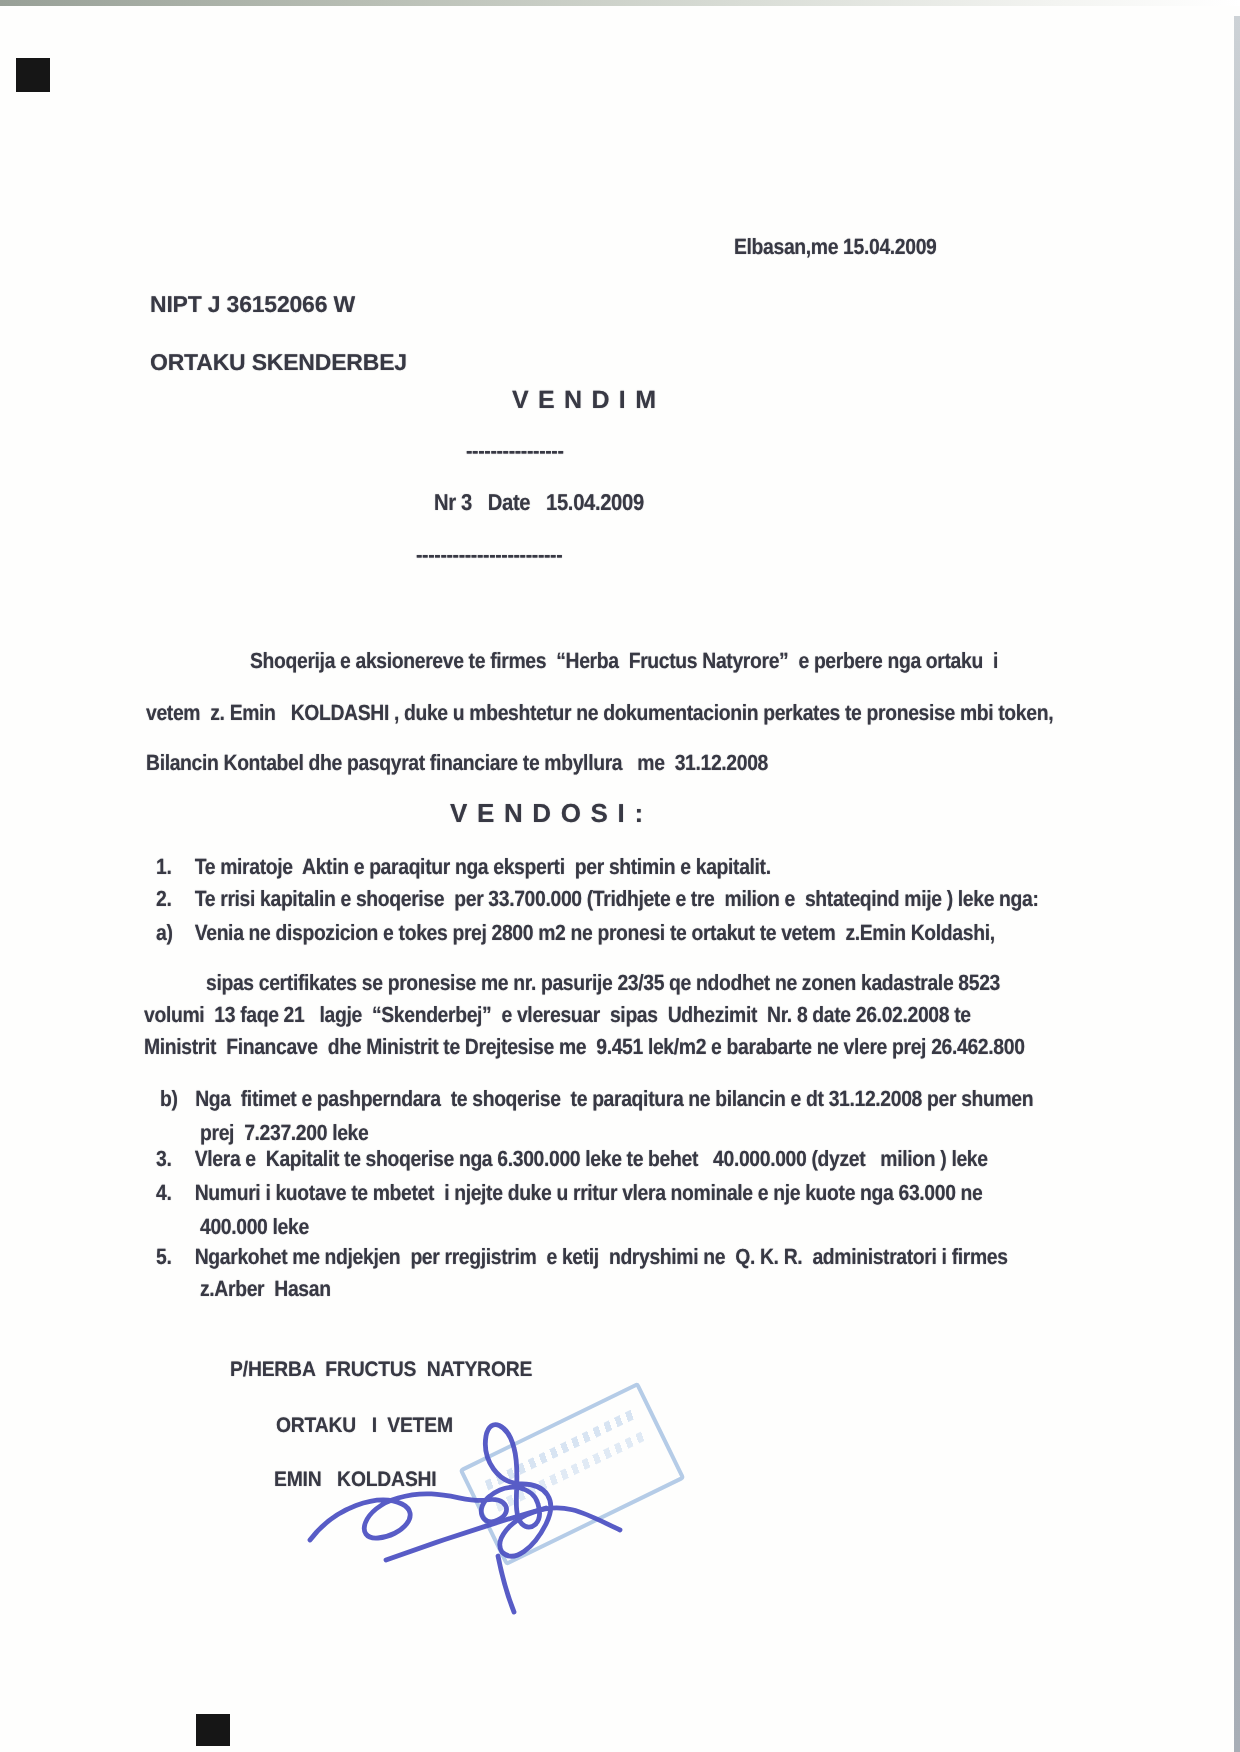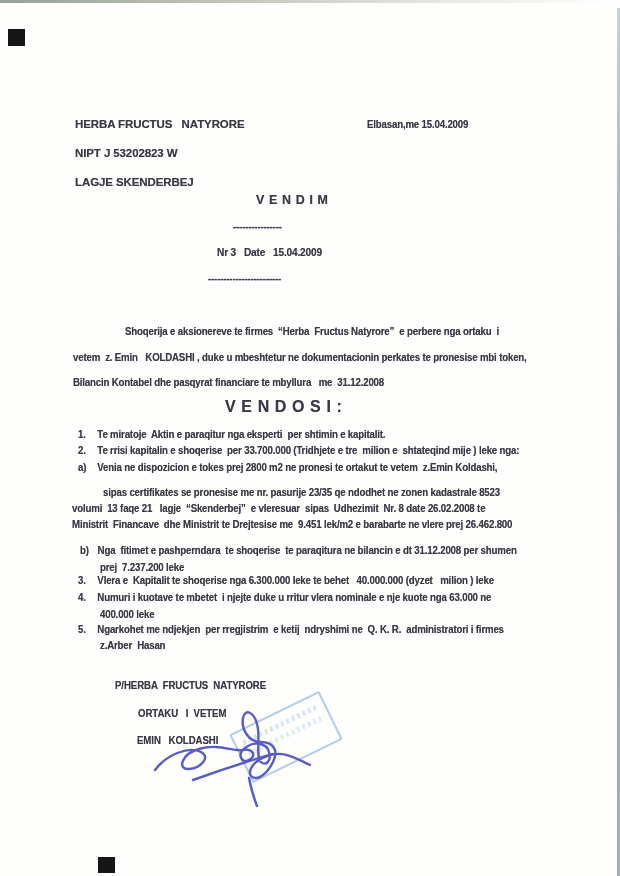--- a/index.html
+++ b/index.html
@@ -36,34 +36,33 @@
 </head>
 <body>
 
 <div class="page">
 
   <div class="edge-top"></div>
   <div class="edge-right"></div>
   <div class="sq sq-top"></div>
   <div class="sq sq-bottom"></div>
 
-  <div class="ln hdr" style="left:75px;top:117px">HERBA FRUCTUS   NATYRORE</div>
   <div class="ln b" style="left:367px;top:117px">Elbasan,me 15.04.2009</div>
-  <div class="ln hdr" style="left:75px;top:146px">NIPT J 53202823 W</div>
-  <div class="ln hdr" style="left:75px;top:175px">LAGJE SKENDERBEJ</div>
+  <div class="ln hdr" style="left:75px;top:146px">NIPT J 36152066 W</div>
+  <div class="ln hdr" style="left:75px;top:175px">ORTAKU SKENDERBEJ</div>
 
   <div class="ln ttl" style="left:256px;top:193px">V E N D I M</div>
   <div class="ln b" style="left:233px;top:219px">----------------</div>
   <div class="ln b" style="left:217px;top:245px;font-size:11.5px">Nr 3   Date   15.04.2009</div>
   <div class="ln b" style="left:208px;top:271px">------------------------</div>
 
   <div class="ln b" style="left:125px;top:324px">Shoqerija e aksionereve te firmes  “Herba  Fructus Natyrore”  e perbere nga ortaku  i</div>
   <div class="ln b" style="left:73px;top:350px">vetem  z. Emin   KOLDASHI , duke u mbeshtetur ne dokumentacionin perkates te pronesise mbi token,</div>
   <div class="ln b" style="left:73px;top:375px">Bilancin Kontabel dhe pasqyrat financiare te mbyllura   me  31.12.2008</div>
-  <div class="ln ttl" style="left:225px;top:400px;font-size:16px">V E N D O S I :</div>
+  <div class="ln ttl" style="left:225px;top:400px;font-size:13px">V E N D O S I :</div>
 
   <div class="ln b" style="left:78px;top:427px"><span class="mk">1.</span><span>Te miratoje  Aktin e paraqitur nga eksperti  per shtimin e kapitalit.</span></div>
 
   <div class="ln b" style="left:78px;top:443px"><span class="mk">2.</span><span>Te rrisi kapitalin e shoqerise  per 33.700.000 (Tridhjete e tre  milion e  shtateqind mije ) leke nga:</span></div>
 
   <div class="ln b" style="left:78px;top:460px"><span class="mk">a)</span><span>Venia ne dispozicion e tokes prej 2800 m2 ne pronesi te ortakut te vetem  z.Emin Koldashi,</span></div>
 
   <div class="ln b" style="left:103px;top:485px">sipas certifikates se pronesise me nr. pasurije 23/35 qe ndodhet ne zonen kadastrale 8523</div>
   <div class="ln b" style="left:72px;top:501px">volumi  13 faqe 21   lagje  “Skenderbej”  e vleresuar  sipas  Udhezimit  Nr. 8 date 26.02.2008 te</div>
   <div class="ln b" style="left:72px;top:517px">Ministrit  Financave  dhe Ministrit te Drejtesise me  9.451 lek/m2 e barabarte ne vlere prej 26.462.800</div>

